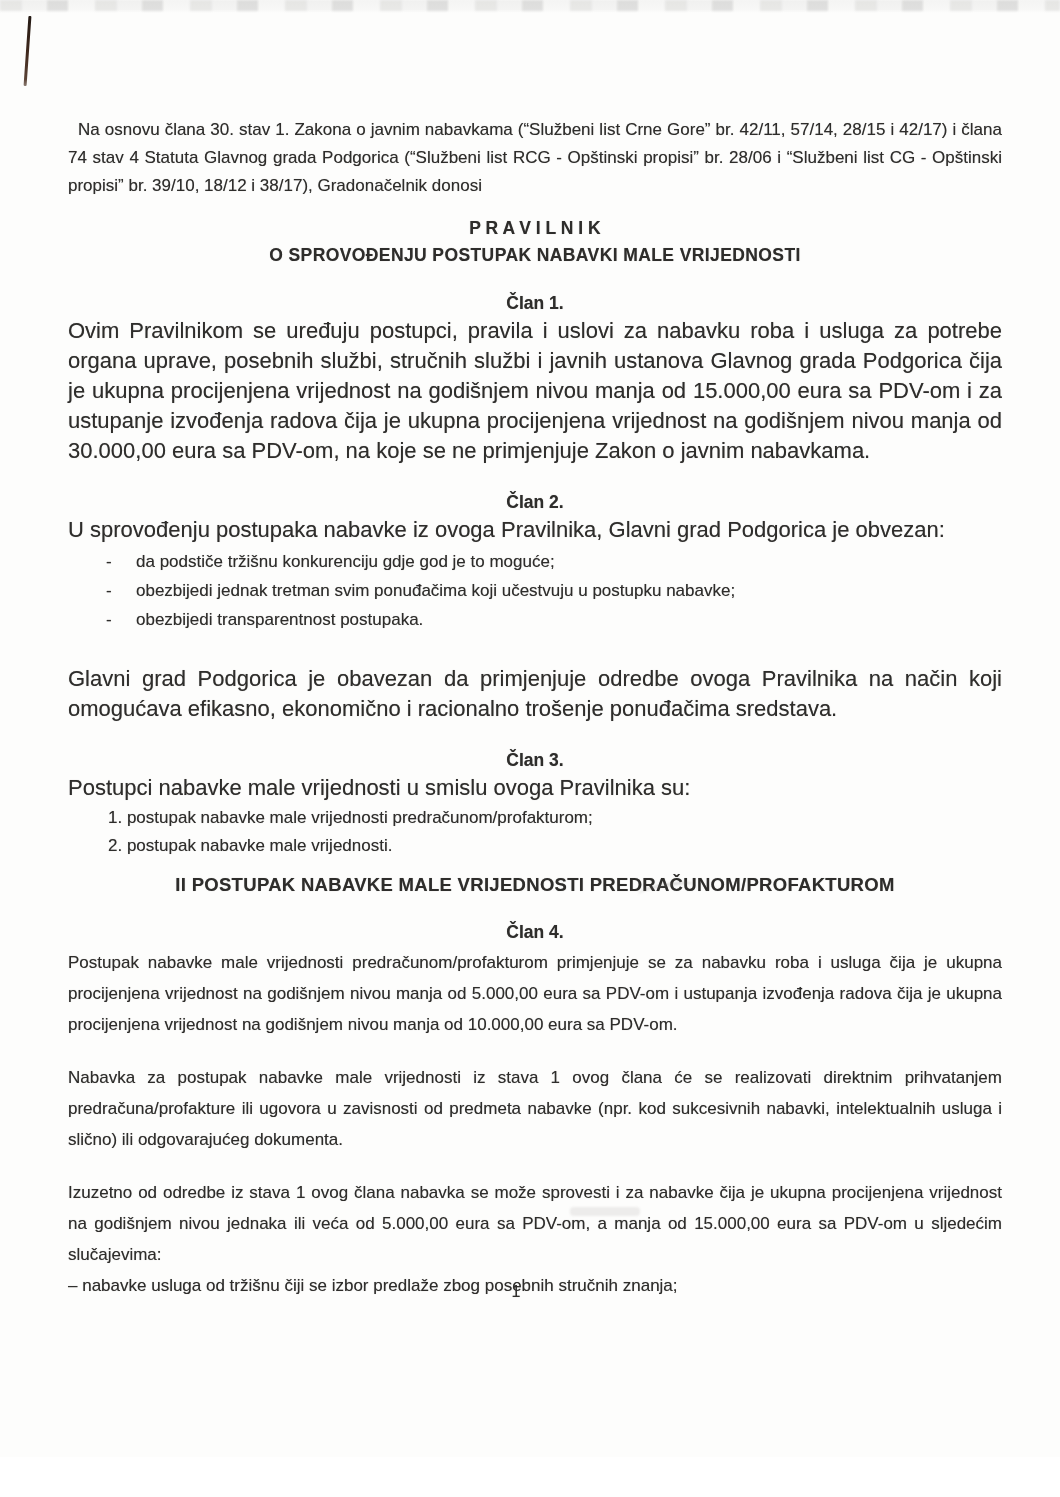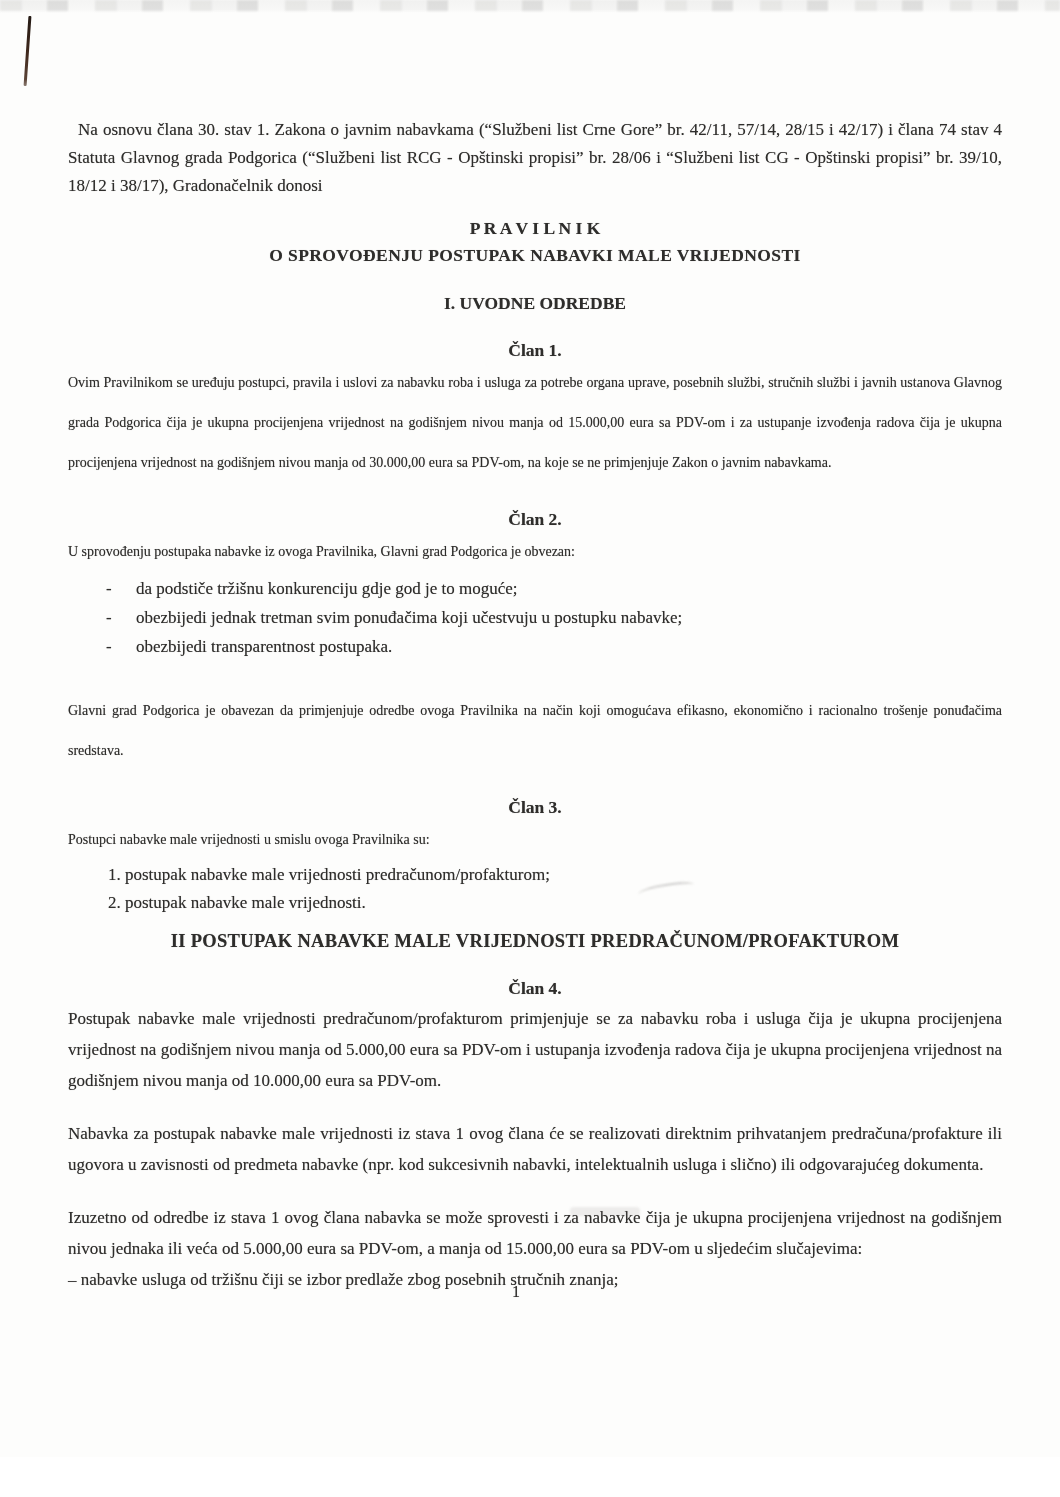--- a/index.html
+++ b/index.html
@@ -6,21 +6,21 @@
     margin: 0;
     padding: 0;
     background: #ffffff;
   }
   .page {
     position: relative;
     width: 1060px;
     height: 1457px;
     background: linear-gradient(180deg, #f7f7f6 0px, #fdfdfc 14px, #fdfdfc 100%);
     overflow: hidden;
-    font-family: Liberation Serif, serif;
+    font-family: Liberation Sans, sans-serif;
     color: #2e2d2b;
     box-sizing: border-box;
     padding: 116px 58px 0 68px;
   }
   .scan-text {
     text-shadow: 0 0 0.7px rgba(40,38,36,0.45);
   }
   p { margin: 0; }
   .intro {
     font-size: 17px;
@@ -48,22 +48,22 @@
     font-weight: bold;
     margin-top: 26px;
   }
   .clan-heading {
     text-align: center;
     font-size: 17.5px;
     font-weight: bold;
     margin-top: 26px;
   }
   .body-par {
-    font-size: 14px;
-    line-height: 40px;
+    font-size: 22px;
+    line-height: 30px;
     text-align: justify;
   }
   .tight { margin-top: 2px; }
   .dash-list { margin: 2px 0 0 0; padding: 0; list-style: none; }
   .dash-list li {
     display: flex;
     font-size: 17px;
     line-height: 29px;
   }
   .dash-list .marker {
@@ -159,21 +159,20 @@
   <div class="squiggle"></div>
   <div class="faint-smudge"></div>
 
   <p class="intro">Na osnovu člana 30. stav 1. Zakona o javnim nabavkama (“Službeni list Crne Gore” br. 42/11, 57/14, 28/15 i 42/17) i člana 74 stav 4 Statuta Glavnog grada Podgorica (“Službeni list RCG - Opštinski propisi” br. 28/06 i “Službeni list CG - Opštinski propisi” br. 39/10, 18/12 i 38/17), Gradonačelnik donosi</p>
 
   <div class="title-block">
     <div class="title-1">P R A V I L N I K</div>
     <div class="title-2">O SPROVOĐENJU POSTUPAK NABAVKI MALE VRIJEDNOSTI</div>
   </div>
 
-  <div class="section-heading">I. UVODNE ODREDBE</div>
 
   <div class="clan-heading">Član 1.</div>
   <p class="body-par tight">Ovim Pravilnikom se uređuju postupci, pravila i uslovi za nabavku roba i usluga za potrebe organa uprave, posebnih službi, stručnih službi i javnih ustanova Glavnog grada Podgorica čija je ukupna procijenjena vrijednost na godišnjem nivou manja od 15.000,00 eura sa PDV-om i za ustupanje izvođenja radova čija je ukupna procijenjena vrijednost na godišnjem nivou manja od 30.000,00 eura sa PDV-om, na koje se ne primjenjuje Zakon o javnim nabavkama.</p>
 
   <div class="clan-heading">Član 2.</div>
   <p class="body-par tight">U sprovođenju postupaka nabavke iz ovoga Pravilnika, Glavni grad Podgorica je obvezan:</p>
   <ul class="dash-list">
     <li>
       <span class="marker">-</span>
       <span>da podstiče tržišnu konkurenciju gdje god je to moguće;</span>

